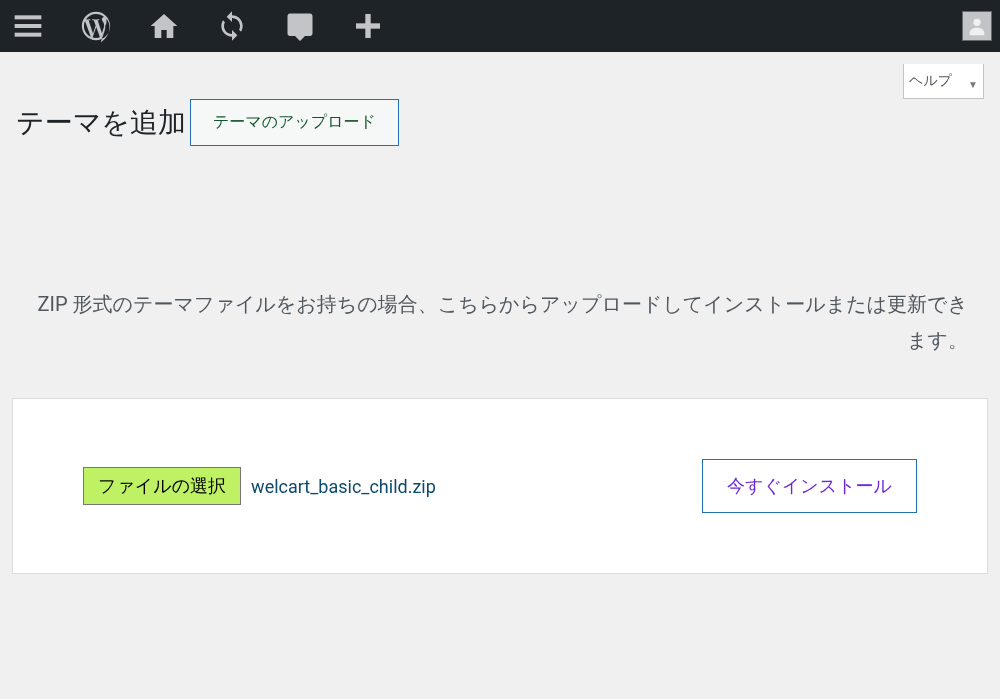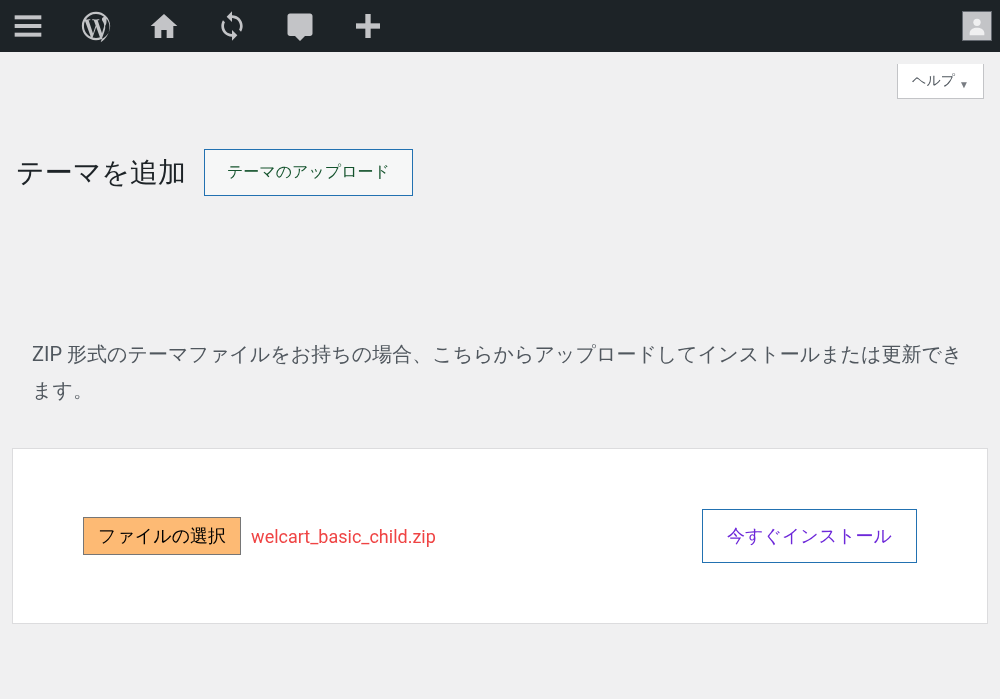--- a/index.html
+++ b/index.html
@@ -65,60 +65,59 @@
       display: flex;
       justify-content: flex-end;
       padding-top: 12px;
       padding-right: 4px;
     }
     
     .help-tab {
       background: #fff;
       border: 1px solid #c3c4c7;
       border-top: none;
-      padding: 8px 14px;
+      padding: 8px 5px;
       font-size: 14px;
       color: #50575e;
       cursor: pointer;
       display: flex;
       align-items: flex-end;
-      gap: 4px;
+      gap: 16px;
     }
     
     .help-tab .caret {
       font-size: 10px;
       color: #787c82;
     }
     
     .page-header {
       display: flex;
       align-items: center;
-      gap: 18px;
-      margin-top: 50px;
+      gap: 4px;
       padding-left: 4px;
     }
     
     .page-title {
       font-size: 28px;
       font-weight: 400;
       color: #1d2327;
     }
     
     .upload-theme-btn {
       background: #f6f7f7;
       border: 1px solid #2271b1;
       color: #14532d;
       padding: 12px 22px;
       font-size: 16px;
       font-weight: 500;
       cursor: pointer;
     }
     
     .instruction-text {
-      text-align: left;
+      text-align: right;
       color: #50575e;
       font-size: 20px;
       line-height: 1.8;
       margin-top: 140px;
       padding: 0 20px;
     }
     
     .upload-box {
       background: #fff;
       border: 1px solid #dcdcde;
@@ -129,31 +128,31 @@
       justify-content: space-between;
     }
     
     .file-select-group {
       display: flex;
       align-items: center;
       gap: 10px;
     }
     
     .file-select-btn {
-      background: #fdba74;
+      background: #bef264;
       border: 1px solid #767676;
       padding: 6px 14px;
       font-size: 18px;
       color: #000;
       cursor: pointer;
     }
     
     .file-name {
       font-size: 18px;
-      color: #ef4444;
+      color: #0c4a6e;
     }
     
     .install-btn {
       background: #fff;
       border: 1px solid #2271b1;
       color: #6d28d9;
       padding: 14px 24px;
       font-size: 18px;
       cursor: pointer;
     }

